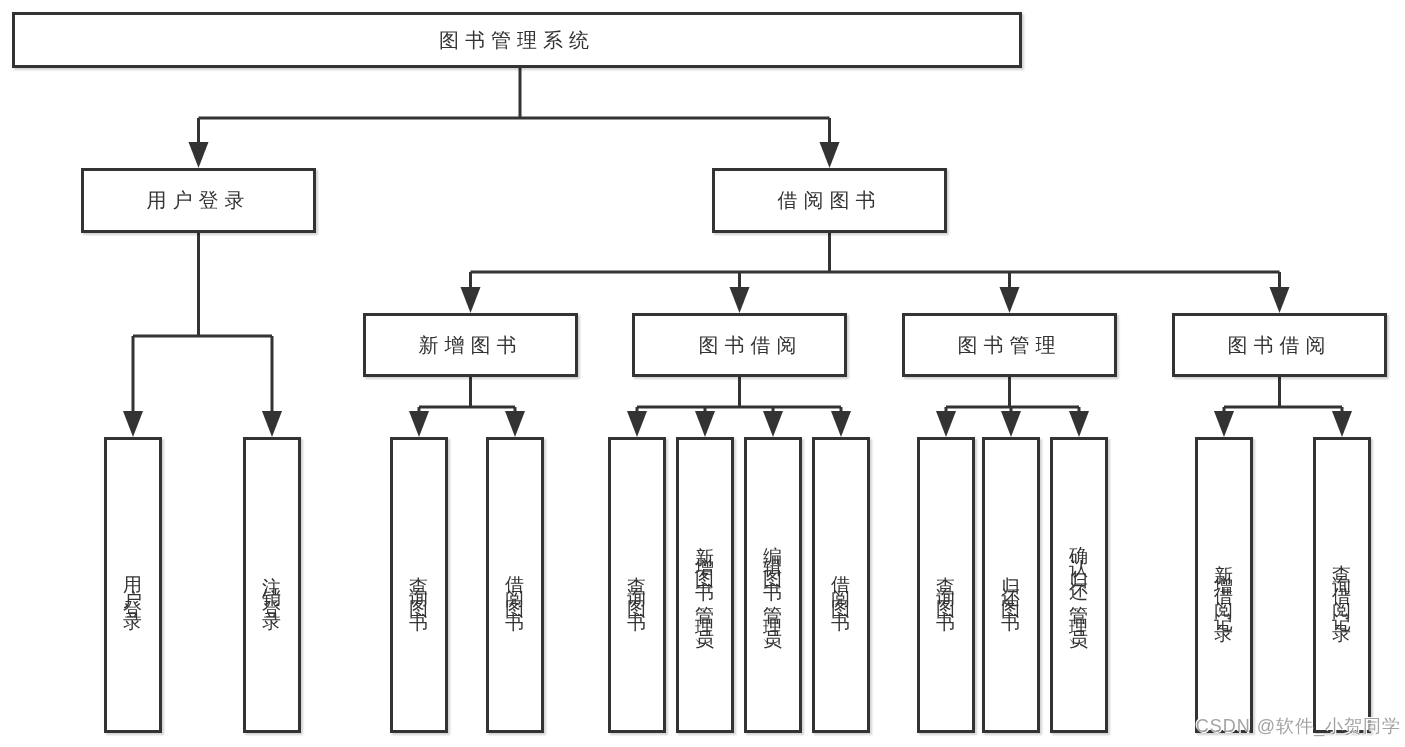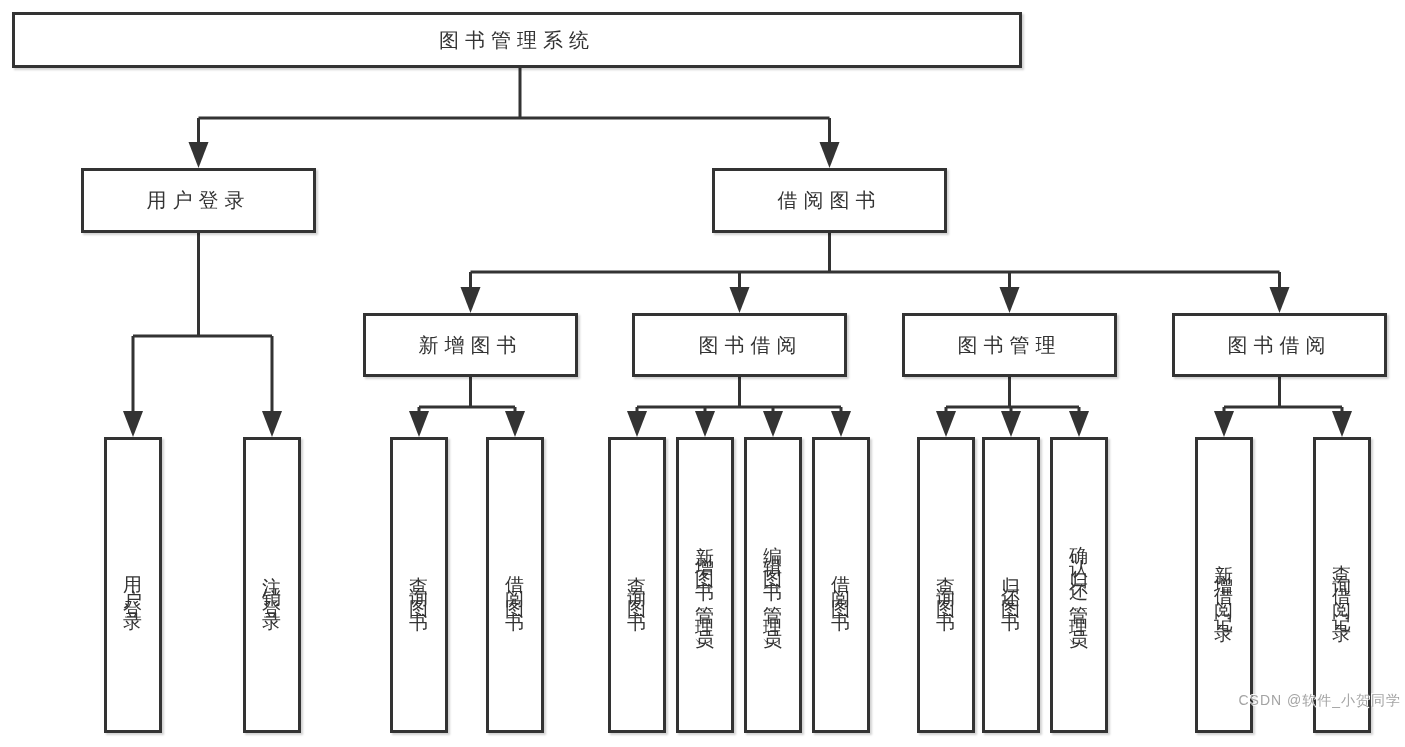--- a/index.html
+++ b/index.html
@@ -40,23 +40,23 @@
     white-space: nowrap;
   }
   .node.v {
     writing-mode: vertical-rl;
     font-size: 19px;
     letter-spacing: 12px;
     line-height: 1;
   }
   .watermark {
     position: absolute;
-    top: 692px;
+    top: 714px;
     right: 4px;
-    font-size: 14px;
+    font-size: 18px;
     letter-spacing: 1px;
     color: rgba(158,158,158,0.95);
     text-shadow: 1px 1px 0 #ffffff, -1px -1px 0 #ffffff;
     white-space: nowrap;
   }
 </style>
 </head>
 <body>
 
 <div id="stage">

